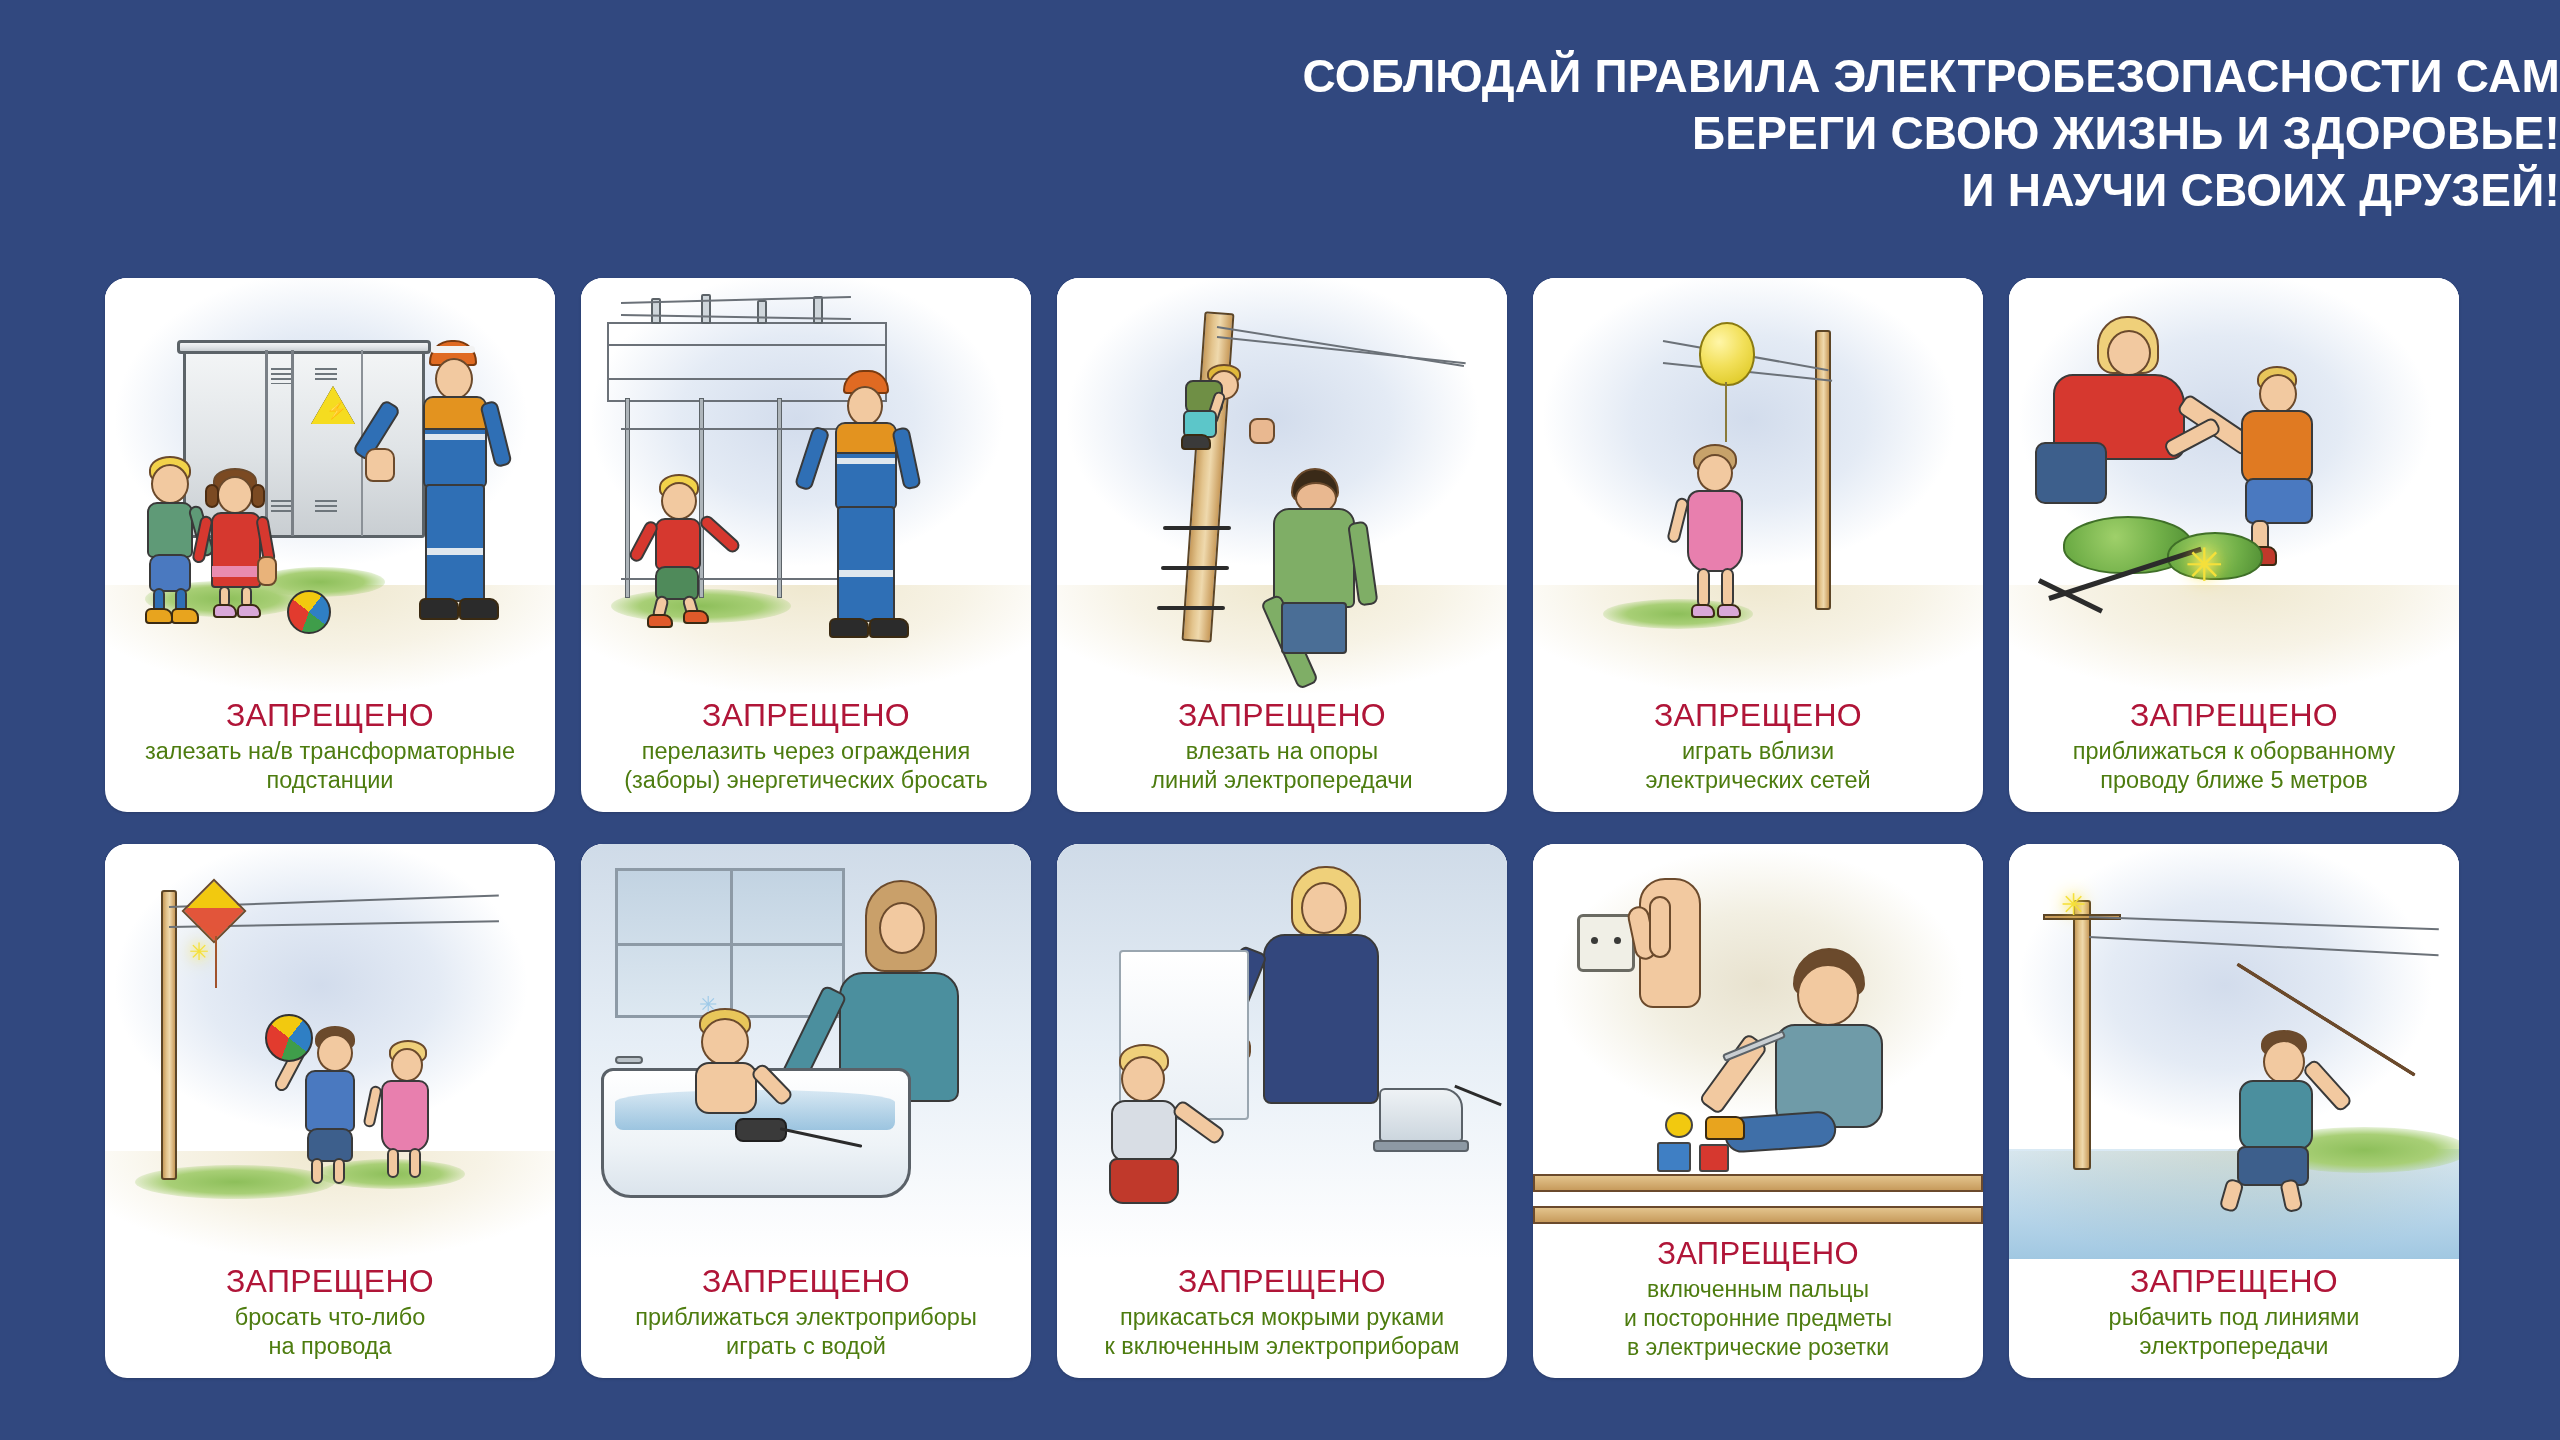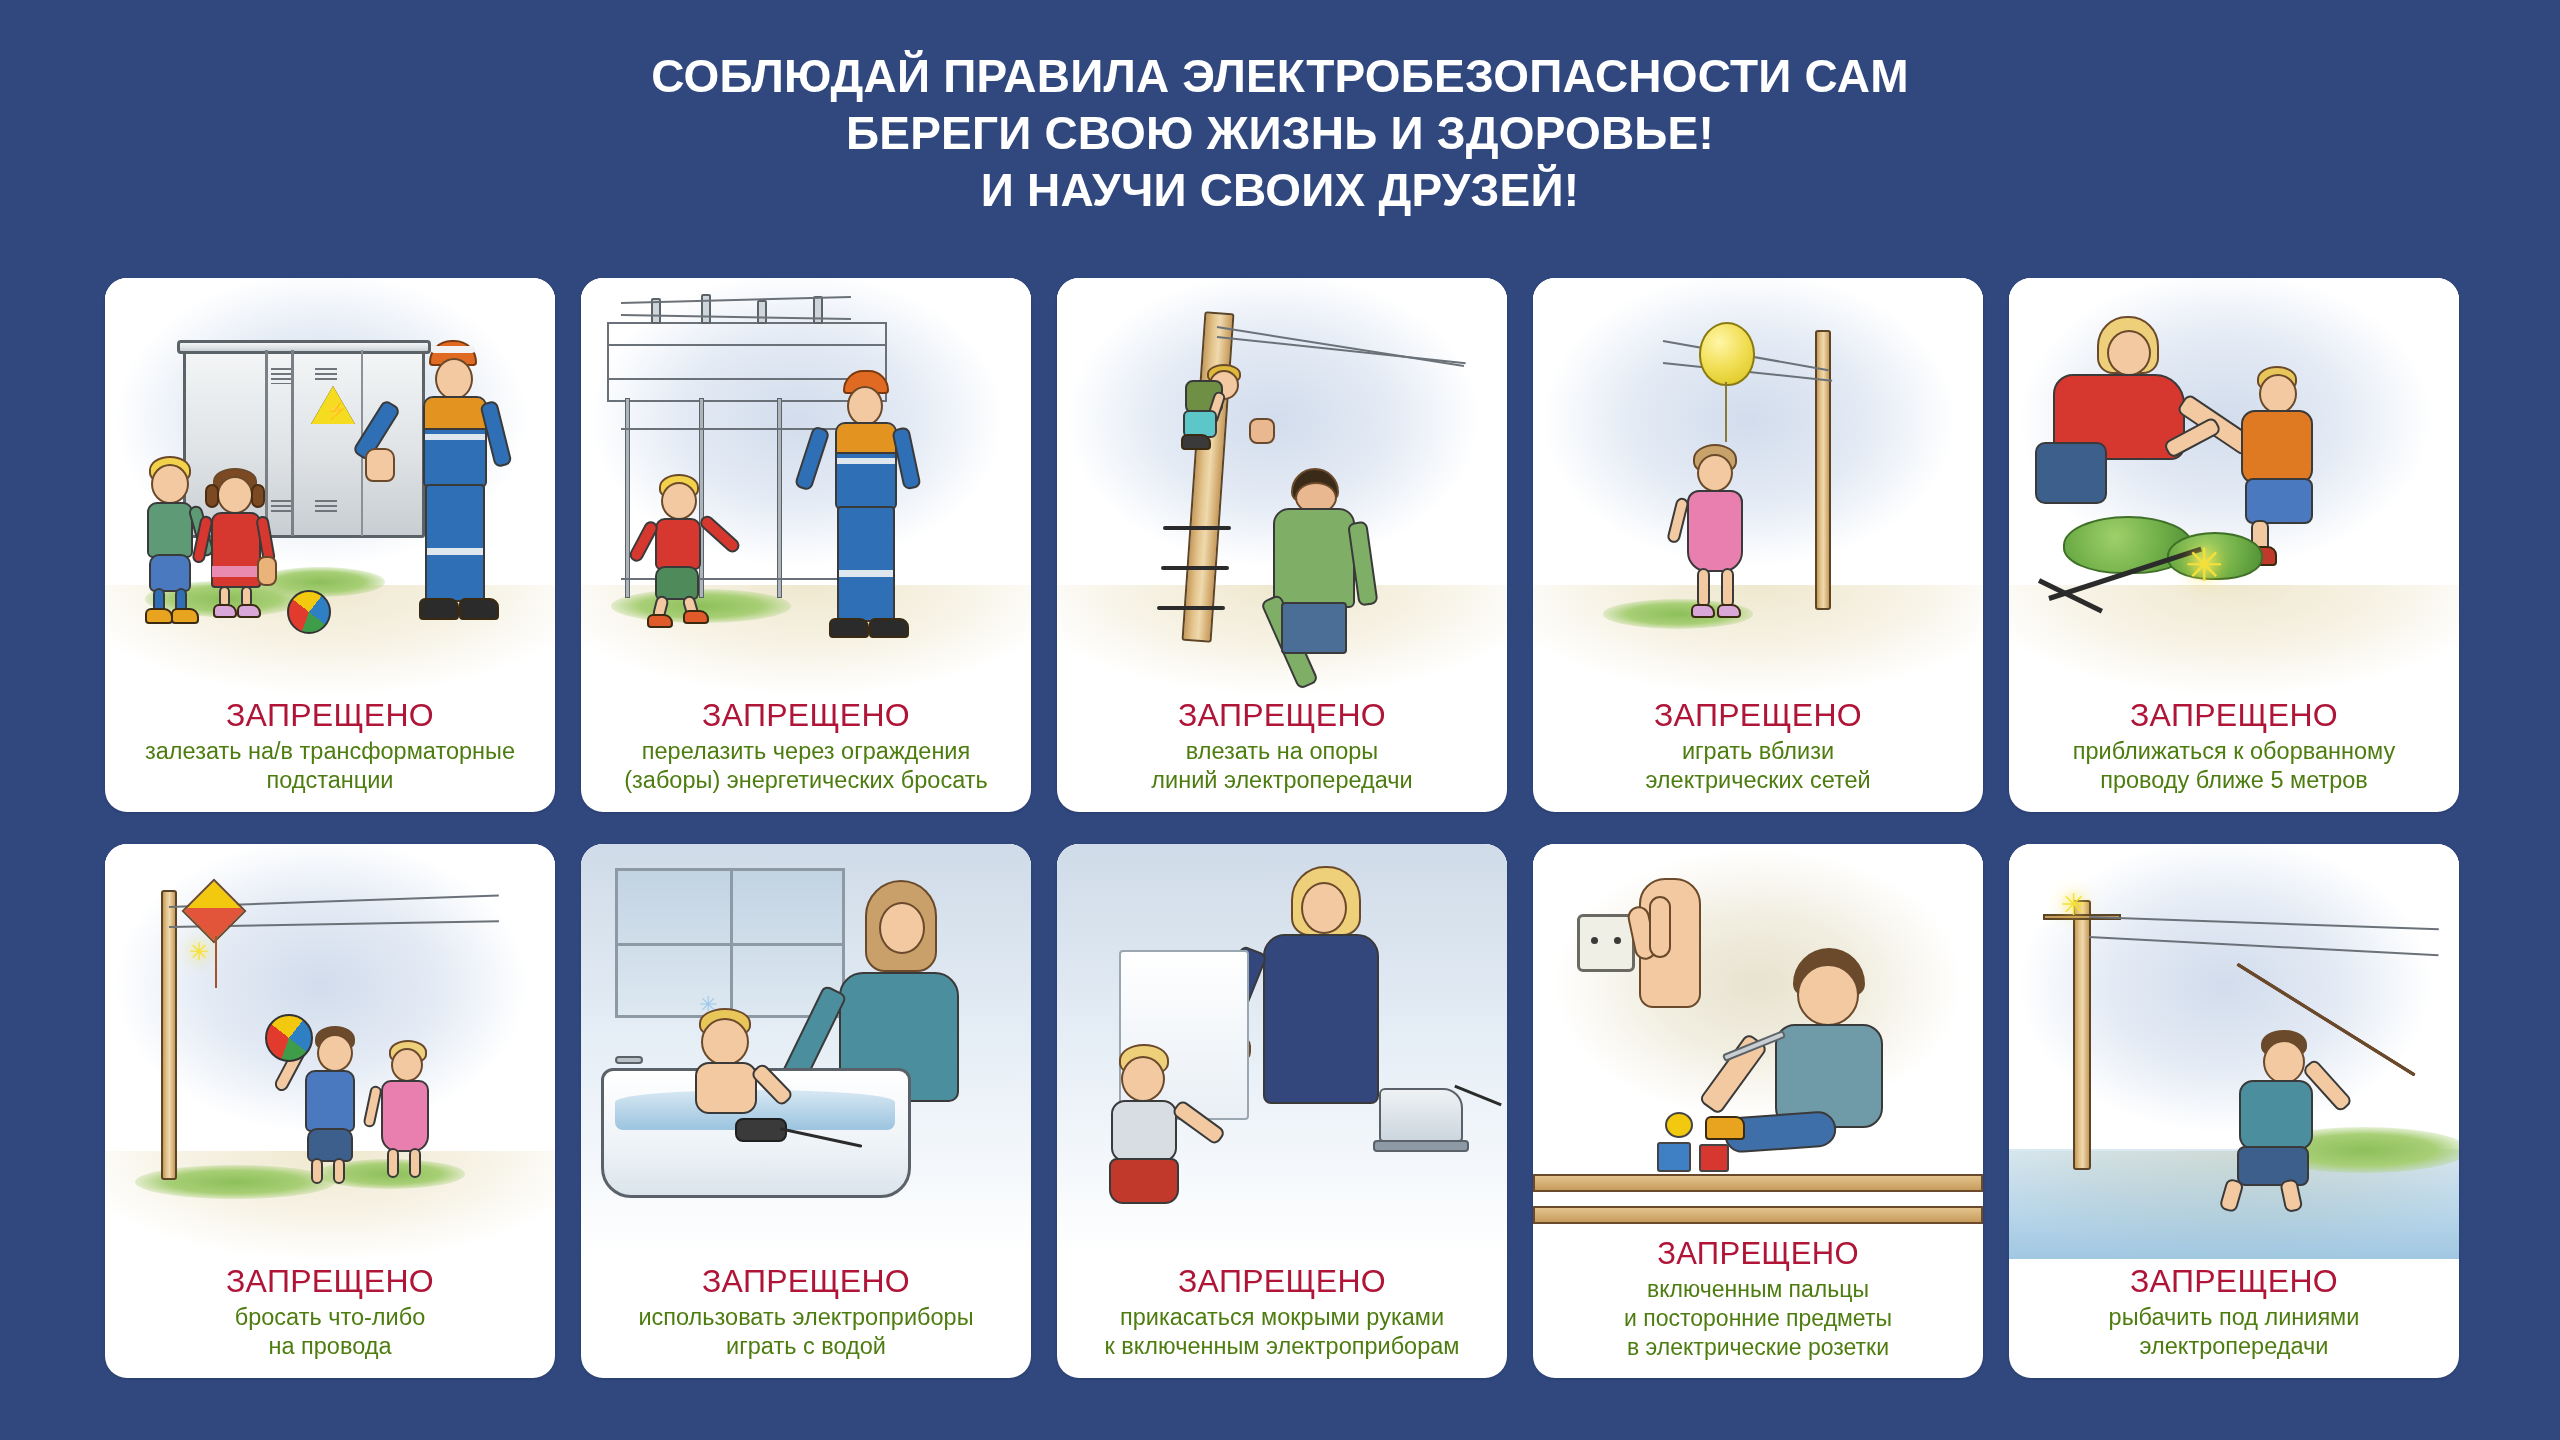--- a/index.html
+++ b/index.html
@@ -30,21 +30,21 @@
     left: 0;
     top: 48px;
     width: 2560px;
     text-align: center;
     color: #ffffff;
     font-weight: bold;
     font-size: 46px;
     line-height: 1.24;
     letter-spacing: 0.2px;
   }
-  .title-line { display: block; white-space: nowrap; }
+  .title-line { display: block; white-space: nowrap; text-align: right; }
 
   
   .grid {
     position: absolute;
     left: 105px;
     top: 278px;
     width: 2352px;
     display: grid;
     grid-template-columns: repeat(5, 450px);
     grid-template-rows: 534px 534px;
@@ -606,21 +606,21 @@
           <div class="limb" style="left:60px;top:60px;width:18px;height:46px;background:#f2c9a0;transform:rotate(-44deg);"></div>
         </div>
 
         <div style="position:absolute;left:154px;top:274px;width:52px;height:24px;background:#3a3a3a;border:2px solid #1f1f1f;border-radius:8px;"></div>
         <div style="position:absolute;left:198px;top:292px;width:84px;height:3px;background:#2b2b2b;border-radius:2px;transform:rotate(12deg);"></div>
         <div style="position:absolute;left:34px;top:212px;width:28px;height:8px;background:#b9c1c7;border:2px solid #5c6368;border-radius:4px;"></div>
         <div class="spark" style="left:118px;top:150px;font-size:22px;color:#9ec9e8;text-shadow:none;">✳</div>
       </div>
       <div class="card-caption">
         <span class="cap-head" style="color: rgb(176, 21, 56);">ЗАПРЕЩЕНО</span>
-        <span class="cap-line">использовать электроприборы</span>
+        <span class="cap-line">приближаться электроприборы</span>
         <span class="cap-line">играть с водой</span>
       </div>
     </div>
 
     <div class="card">
       <div class="card-illus">
         <div class="sky indoor"></div>
 
         <div class="person" style="left:180px;top:22px;width:190px;height:330px;">
           <div class="hair" style="left:54px;top:0;width:70px;height:70px;background:#efd07a;border-radius:34px 34px 18px 18px;"></div>

